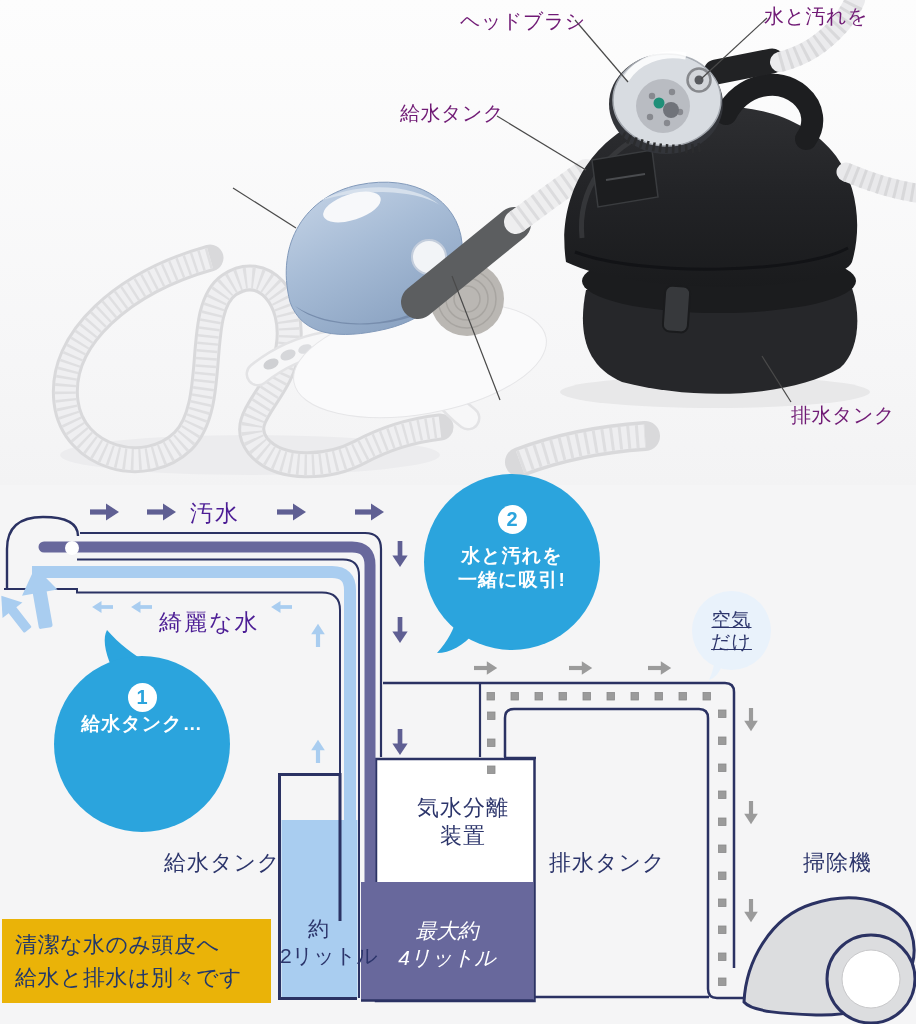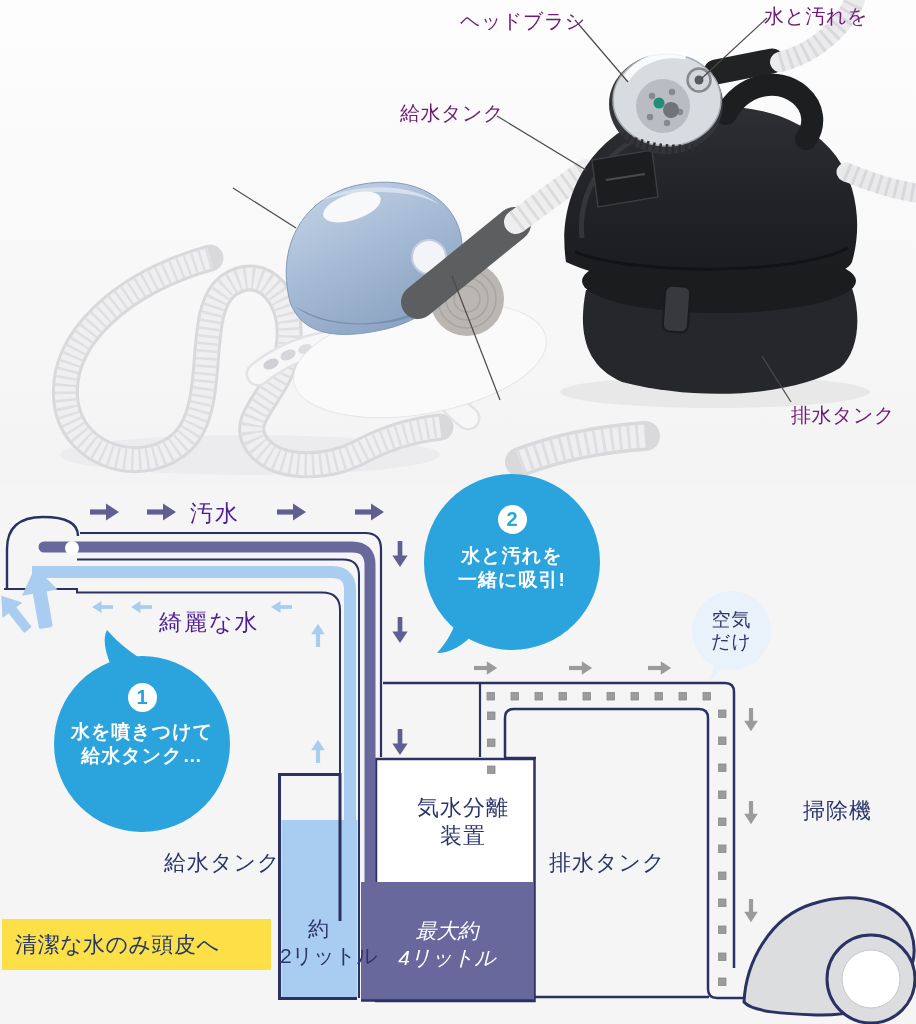--- a/index.html
+++ b/index.html
@@ -12,21 +12,21 @@
   .flowlabel{color:#4c1d95;font-size:23px;letter-spacing:2px;white-space:nowrap;}
   .bubble{border-radius:50%;background:#2ba4dd;color:#fff;display:flex;flex-direction:column;align-items:center;text-align:center;}
   .bubble .num{width:29px;height:29px;border-radius:50%;background:#fff;color:#2ba4dd;
     font-size:20px;font-weight:bold;display:flex;align-items:center;justify-content:center;}
   .bubble .bl{font-size:19px;letter-spacing:1px;line-height:1.25;white-space:nowrap;font-weight:bold;}
   .minibubble{border-radius:50%;background:#e9f2fb;color:#2c356b;display:flex;flex-direction:column;
     align-items:center;justify-content:center;text-align:center;font-size:19px;line-height:1.15;letter-spacing:1px;}
   .cap{color:#2c356b;text-align:center;line-height:1.3;font-size:21px;white-space:nowrap;}
   .cap-w{color:#ffffff;text-align:center;line-height:1.3;font-size:21px;white-space:nowrap;}
   .sep{color:#2c356b;text-align:center;line-height:1.25;font-size:22px;letter-spacing:1px;white-space:nowrap;}
-  .note{background:#fde047;color:#22386b;font-size:22px;line-height:1.5;letter-spacing:.5px;
+  .note{background:#eab308;color:#22386b;font-size:22px;line-height:1.5;letter-spacing:.5px;
     padding:9px 0 9px 13px;white-space:nowrap;}
 </style>
 </head>
 <body>
 
 <div id="stage">
 
 <svg id="gfx" width="916" height="1024" viewBox="0 0 916 1024">
   <defs>
     <g id="ar">
@@ -241,49 +241,49 @@
 <div class="abs photo-label" style="left:460px;top:8px;">ヘッドブラシ</div>
 <div class="abs photo-label" style="left:764px;top:3px;">水と汚れを</div>
 <div class="abs photo-label" style="left:400px;top:100px;">給水タンク</div>
 <div class="abs photo-label" style="left:791px;top:402px;">排水タンク</div>
 
 <div class="abs flowlabel" style="left:190px;top:498px;">汚水</div>
 <div class="abs flowlabel" style="left:159px;top:593px;margin-top:14px;">綺麗な水</div>
 
 <div class="abs bubble" style="left:54px;top:656px;width:176px;height:176px;">
   <div class="num" style="margin-top:27px;">1</div>
-  <div class="bl" style="margin-top:8px;">水を噴きつけて</div>
   <div class="bl">給水タンク…</div>
 </div>
 
 <div class="abs bubble" style="left:424px;top:474px;width:176px;height:176px;">
   <div class="num" style="margin-top:31px;">2</div>
   <div class="bl" style="margin-top:10px;">水と汚れを</div>
   <div class="bl">一緒に吸引!</div>
 </div>
 
-<div class="abs minibubble" style="left:692px;top:591px;width:79px;height:79px;">
+<div class="abs minibubble" style="left:692px;top:591px;width:79px;height:79px;text-decoration:underline;">
   <div>空気</div>
   <div>だけ</div>
 </div>
 
 <div class="abs dlabel" style="left:164px;top:848px;">給水タンク</div>
 <div class="abs sep" style="left:396px;top:794px;width:134px;">
   <div>気水分離</div>
   <div>装置</div>
 </div>
 <div class="abs dlabel" style="left:549px;top:848px;">排水タンク</div>
-<div class="abs dlabel" style="left:803px;top:796px;">掃除機</div>
+<div class="abs dlabel" style="left:803px;top:848px;">掃除機</div>
 
 <div class="abs cap" style="left:280px;top:915px;width:77px;">
   <div>約</div>
   <div>2リットル</div>
 </div>
 <div class="abs cap-w" style="left:380px;top:917px;width:134px;font-style:italic;">
   <div>最大約</div>
   <div>4リットル</div>
 </div>
 
 <div class="abs note" style="left:2px;top:919px;width:256px;">
   <div>清潔な水のみ頭皮へ</div>
+  <div>給水と排水は別々です</div>
 </div>
 
 </div>
 
 </body></html>

